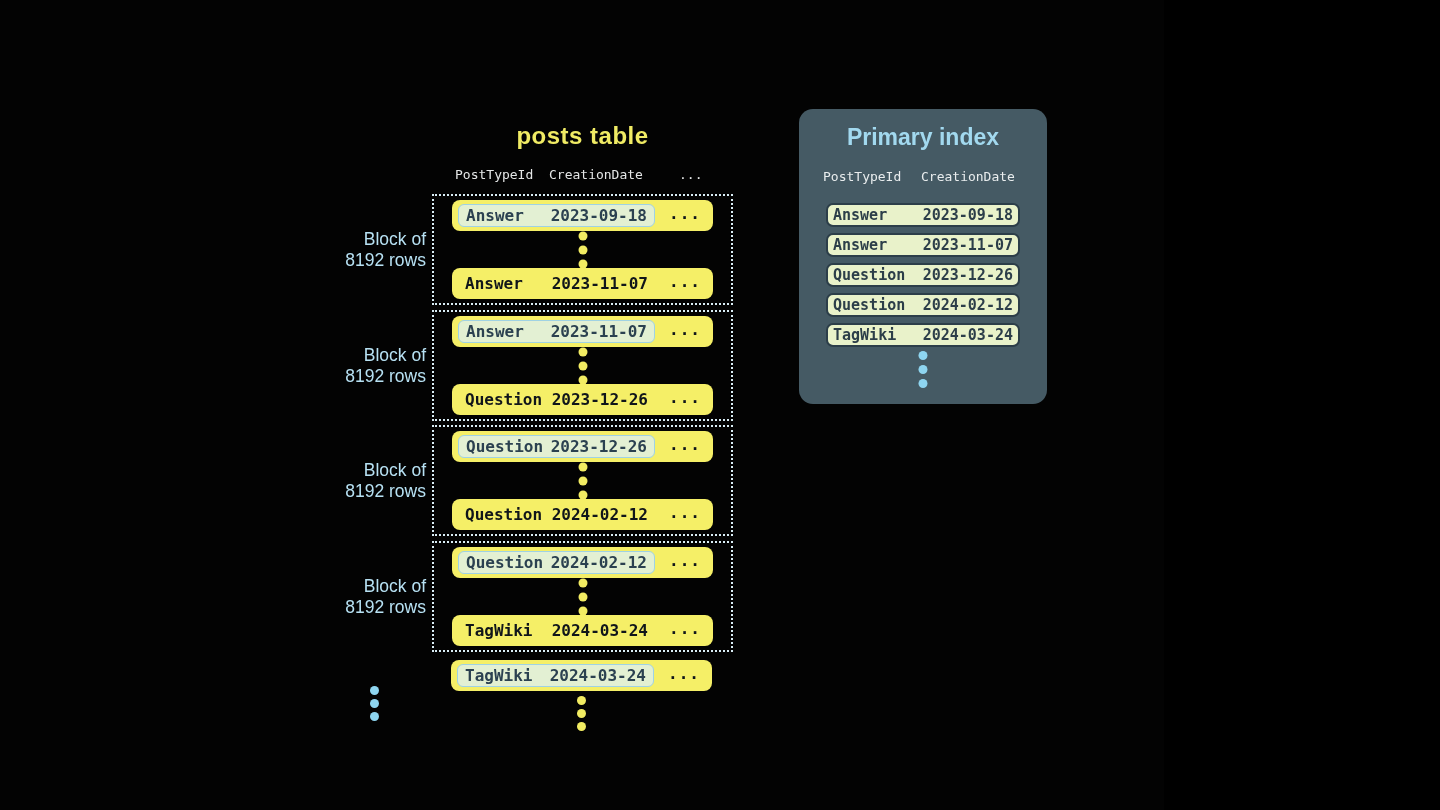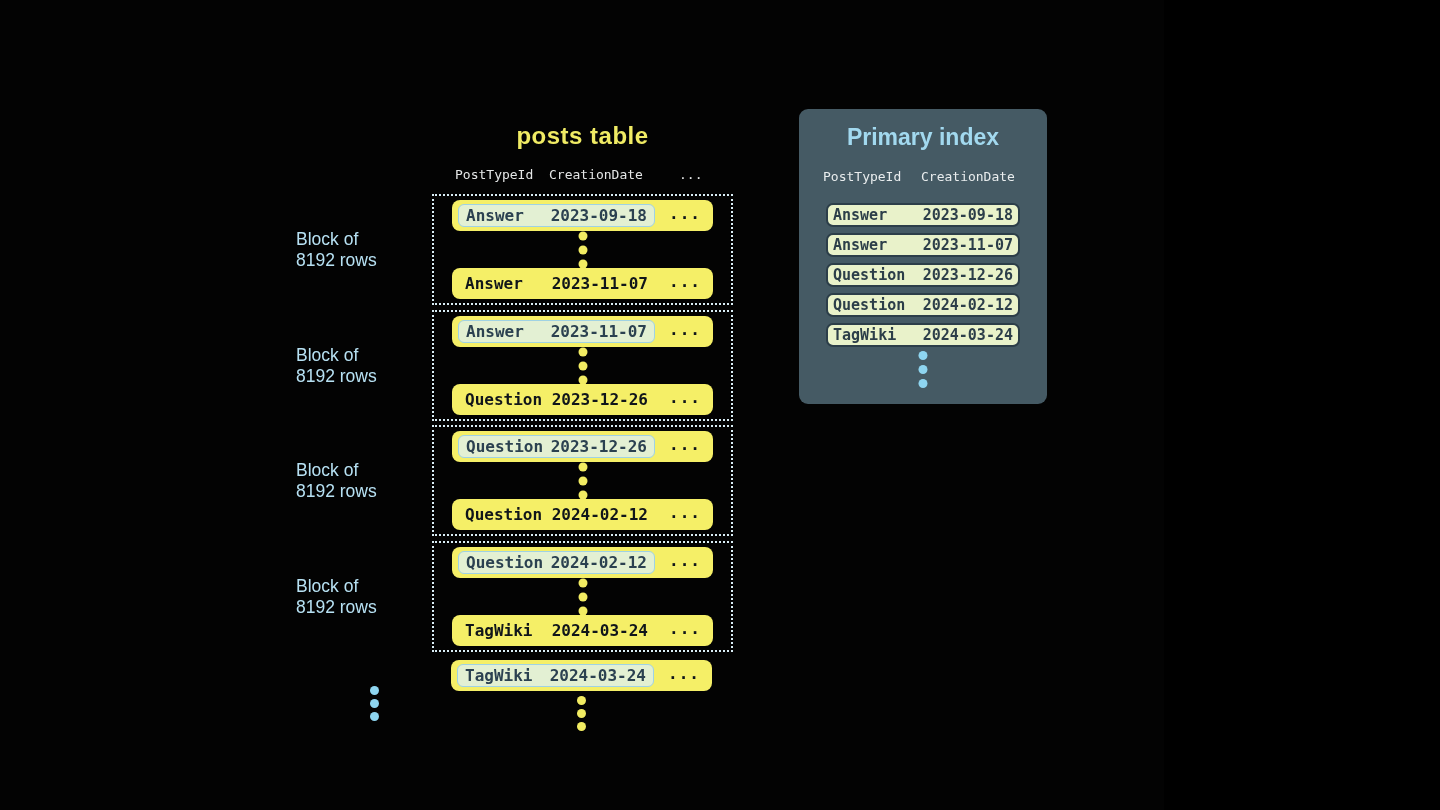--- a/index.html
+++ b/index.html
@@ -63,29 +63,29 @@
     display:flex; flex-direction:column; gap:5px;
   }
   .dotcol { position:absolute; display:flex; flex-direction:column; gap:4px; }
   .dot { width:9px; height:9px; border-radius:50%; }
   .dot.yellow { background:#f2ec62; }
   .dot.blue   { background:#8ed5f0; }
   #dots-table-bottom { left:577px; top:696px; }
   #dots-left-bottom  { left:370px; top:686px; }
 
   .block-label {
-    position:absolute; left:296px; width:130px; text-align:left;
+    position:absolute; left:296px; width:130px; text-align:right;
     font-size:17.5px; line-height:21px; color:#b7e1f3;
   }
   .l1 { top:229px; } .l2 { top:345px; } .l3 { top:460px; } .l4 { top:576px; }
 
   
   .panel {
     position:absolute; left:799px; top:109px; width:248px; height:295px;
-    background:#455a64; border-radius:9px;
+    background:#455a64; border-radius:14px;
   }
   .panel-title {
     position:absolute; top:15px; left:0; width:100%; text-align:center;
     font-size:23px; font-weight:600; color:#a2d9ef;
   }
   .panel-header {
     position:absolute; top:60px; left:0; width:100%; height:18px;
     font-family:"DejaVu Sans Mono", monospace; font-size:13px; color:#e9edee;
   }
   .panel-header .c1 { position:absolute; left:24px; }

